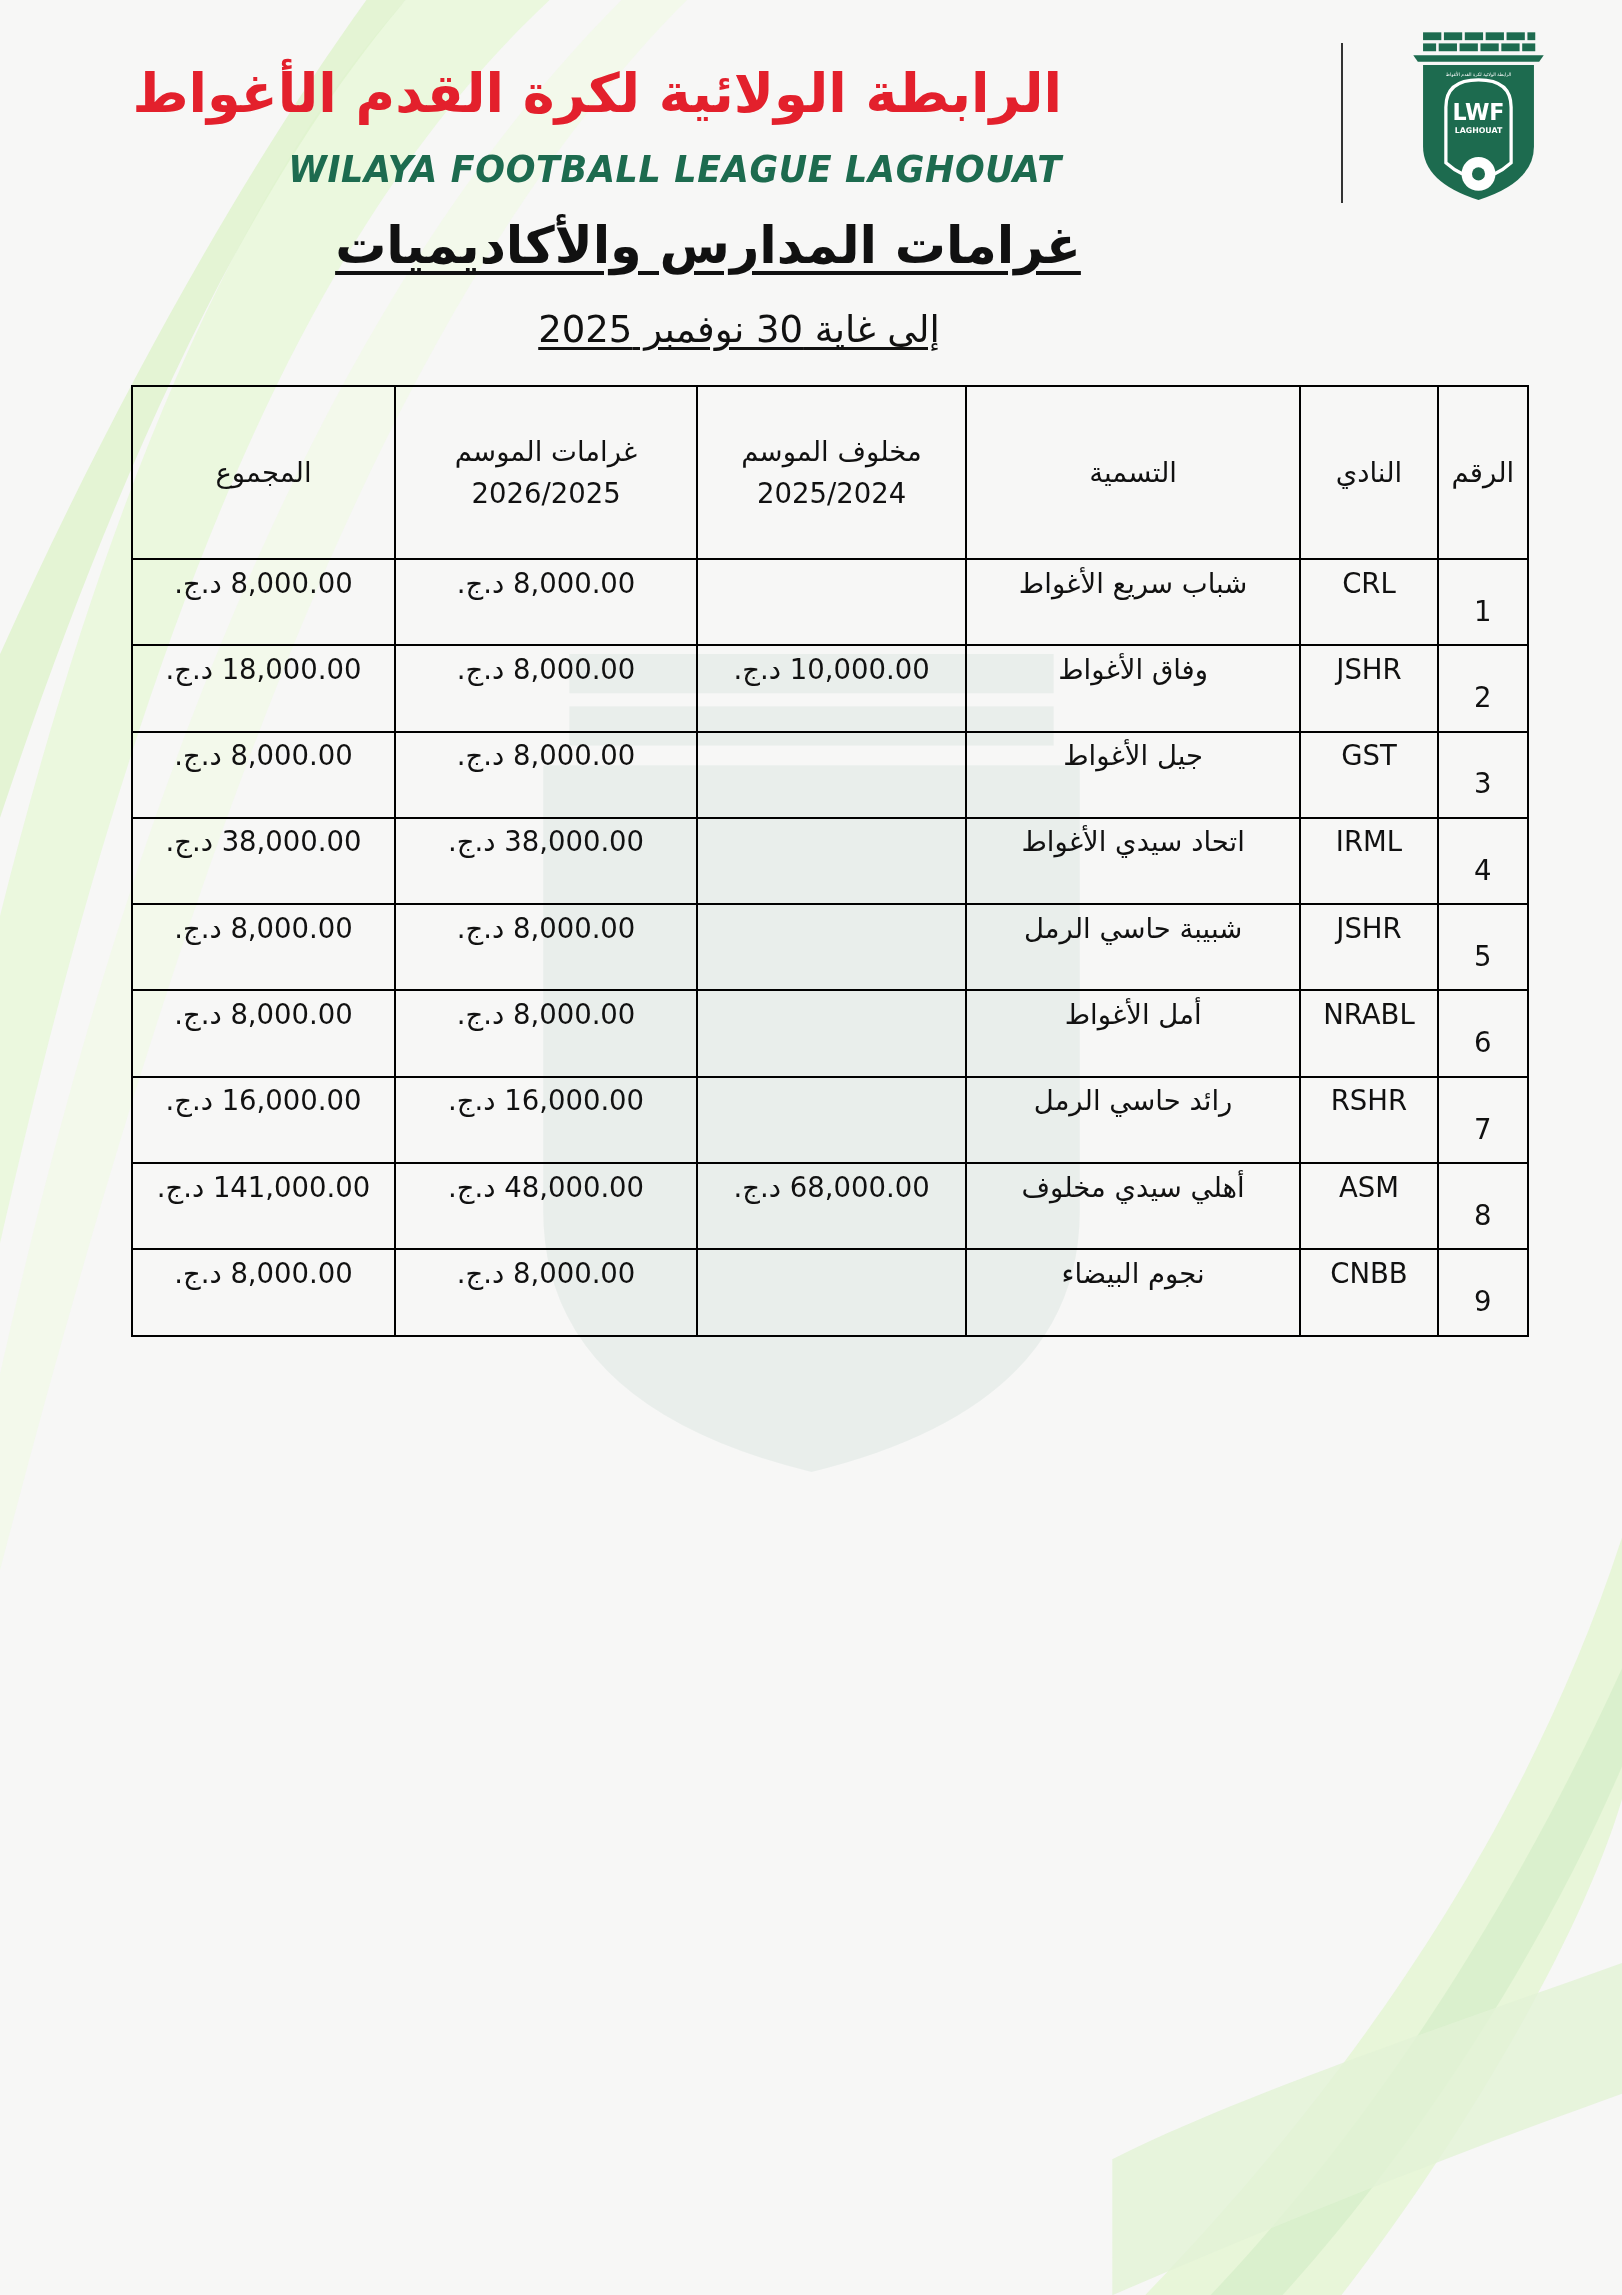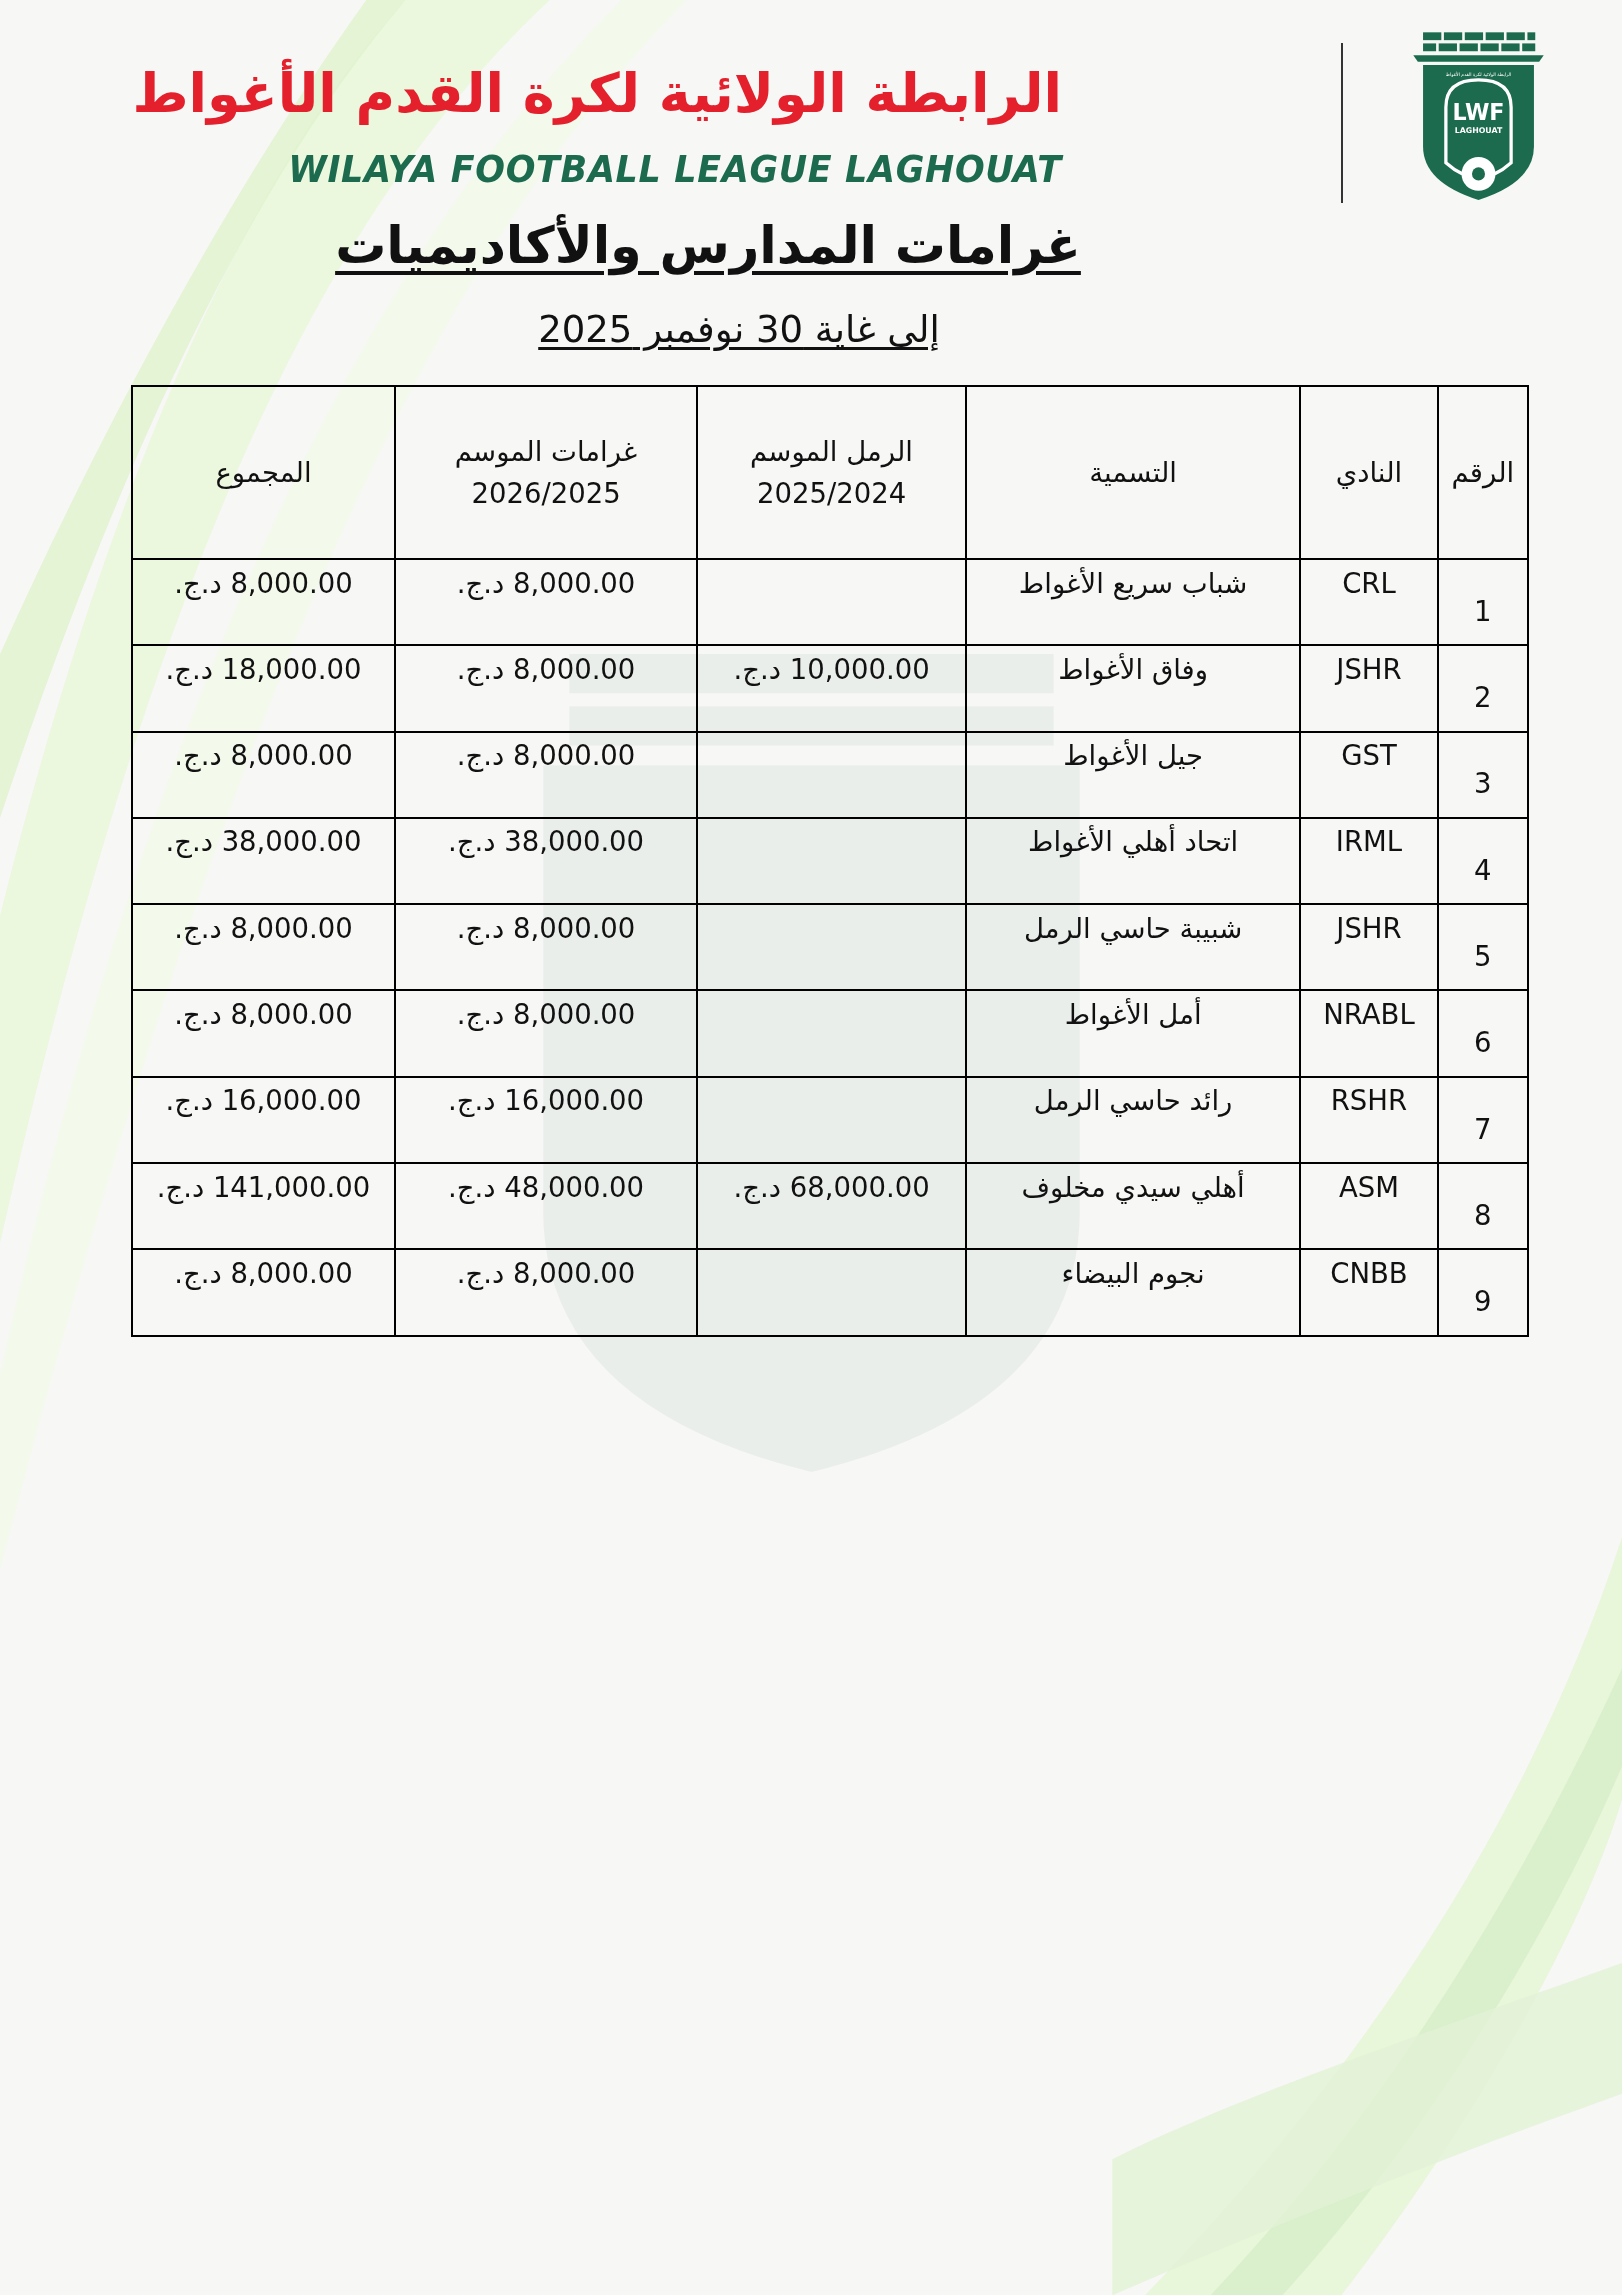--- a/index.html
+++ b/index.html
@@ -97,21 +97,21 @@
       <col class="c-debt">
       <col class="c-fine">
       <col class="c-total">
   </colgroup>
   <thead>
     <tr>
       <th>الرقم</th>
       <th>النادي</th>
       <th>التسمية</th>
       <th>
-        <div>الرمل الموسم</div>
+        <div>مخلوف الموسم</div>
         <div>2025/2024</div>
       </th>
       <th>
         <div>غرامات الموسم</div>
         <div>2026/2025</div>
       </th>
       <th>المجموع</th>
     </tr>
   </thead>
   <tbody>
@@ -135,21 +135,21 @@
       <td class="num">3</td>
       <td>GST</td>
       <td>جيل الأغواط</td>
       <td class="amt"></td>
       <td class="amt">8,000.00 د.ج.</td>
       <td class="amt">8,000.00 د.ج.</td>
     </tr>
     <tr>
       <td class="num">4</td>
       <td>IRML</td>
-      <td>اتحاد أهلي الأغواط</td>
+      <td>اتحاد سيدي الأغواط</td>
       <td class="amt"></td>
       <td class="amt">38,000.00 د.ج.</td>
       <td class="amt">38,000.00 د.ج.</td>
     </tr>
     <tr>
       <td class="num">5</td>
       <td>JSHR</td>
       <td>شبيبة حاسي الرمل</td>
       <td class="amt"></td>
       <td class="amt">8,000.00 د.ج.</td>

